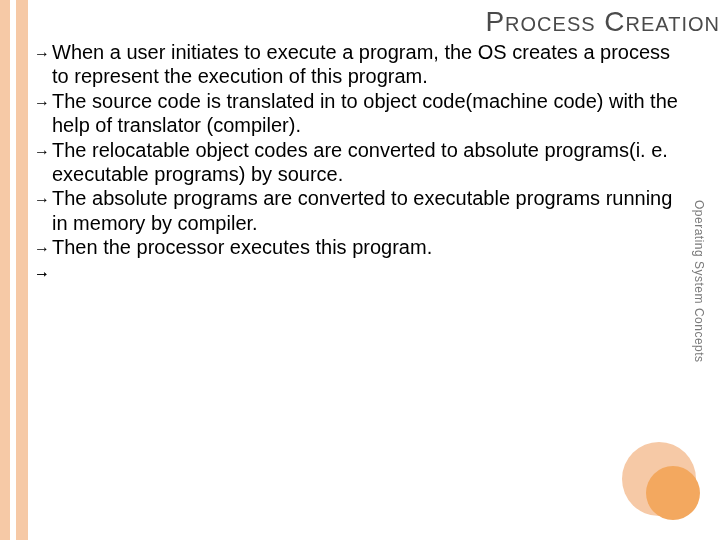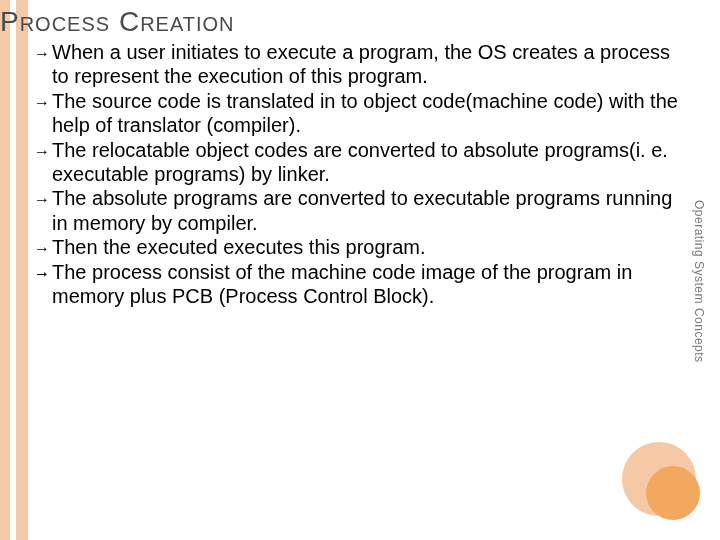--- a/index.html
+++ b/index.html
@@ -25,21 +25,21 @@
     position: absolute;
     left: 16px; top: 0;
     width: 12px; height: 540px;
     background: #f6c9a6;
   }
   .title {
     position: absolute;
     top: 6px;
     left: 0;
     width: 720px;
-    text-align: left;
+    text-align: right;
     font-size: 28px;
     font-variant: small-caps;
     letter-spacing: 1px;
     color: #4a4a4a;
     font-weight: 400;
   }
   .content {
     position: absolute;
     top: 40px;
     left: 34px;
@@ -104,36 +104,35 @@
     <div class="bullet">
       <span class="arrow">→</span>
       <span>When a user initiates to execute a program, the OS creates a process to represent the execution of this program.</span>
     </div>
     <div class="bullet">
       <span class="arrow">→</span>
       <span>The source code is translated in to object code(machine code) with the help of translator (compiler).</span>
     </div>
     <div class="bullet">
       <span class="arrow">→</span>
-      <span>The relocatable object codes are converted to absolute programs(i. e. executable programs) by linker.</span>
+      <span>The relocatable object codes are converted to absolute programs(i. e. executable programs) by source.</span>
     </div>
     <div class="bullet">
       <span class="arrow">→</span>
       <span>The absolute programs are converted to executable programs running in memory by compiler.</span>
     </div>
     <div class="bullet">
       <span class="arrow">→</span>
-      <span>Then the executed executes this program.</span>
+      <span>Then the processor executes this program.</span>
     </div>
     <div class="bullet">
       <span class="arrow">→</span>
     </div>
     <div class="bullet">
       <span class="arrow">→</span>
-      <span>The process consist of the machine code image of the program in memory plus PCB (Process Control Block).</span>
     </div>
   </div>
 
   <div class="side-label">Operating System Concepts</div>
 
   <div class="circle-outer"></div>
   <div class="circle-inner"></div>
 </div>
 
 </body></html>

